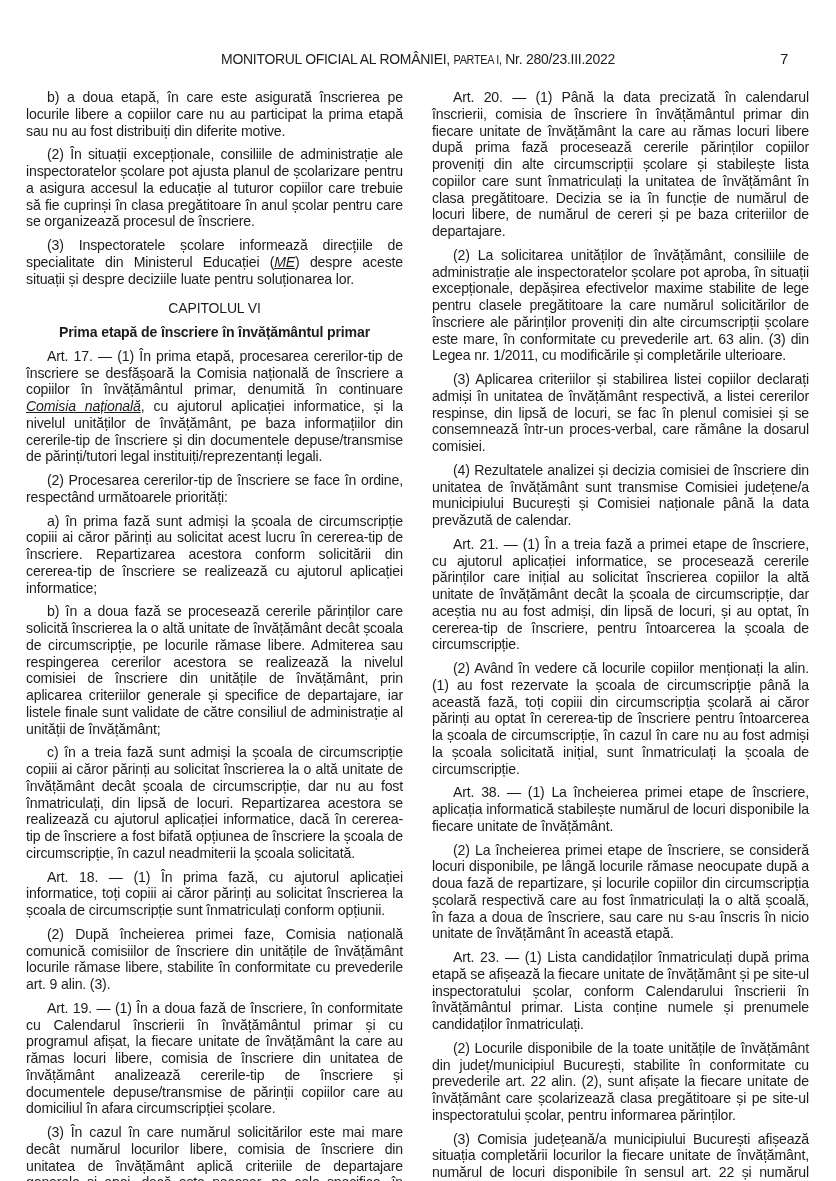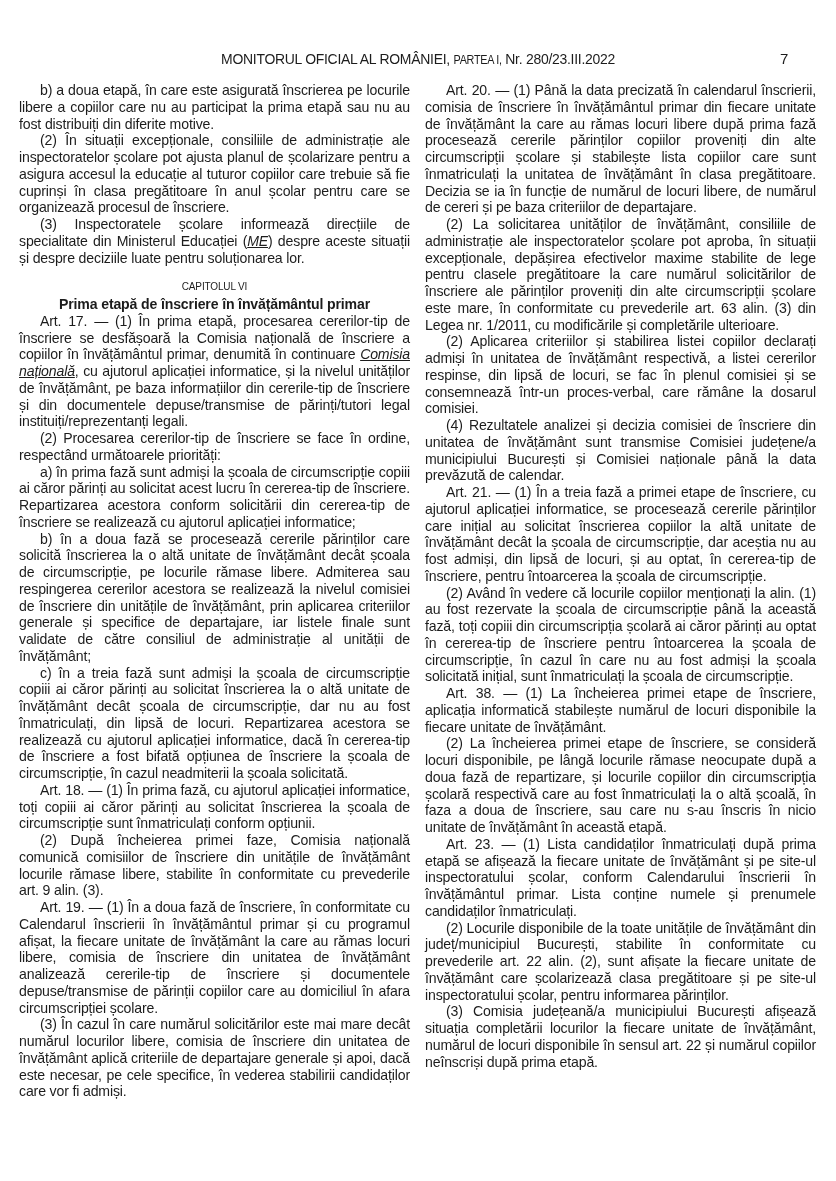--- a/index.html
+++ b/index.html
@@ -19,23 +19,23 @@
   .header .pageno {
     position: absolute; left: 780px; top: 0; font-size: 15px;
   }
   .col {
     position: absolute; top: 82px; width: 391px;
     font-size: 14.1px; line-height: 16.75px; text-align: justify;
     letter-spacing: -0.15px;
   }
   .col.left { left: 19px; }
   .col.right { left: 425px; }
-  .col p { margin: 0; text-indent: 21px; }
+  .col p { margin: 7px; text-indent: 21px; }
   .col p.center { text-align: center; text-indent: 0; }
-  .col p.chapter { font-size: 10px; margin-top: 13px; }
+  .col p.chapter { font-size: 14px; margin-top: 13px; }
   .col p.chapter-title { font-weight: bold; }
   em { font-style: italic; text-decoration: underline; }
 </style>
 </head>
 <body>
 
 <div class="header">
   <div class="title">
     <span>MONITORUL OFICIAL AL ROMÂNIEI,</span>
     <span class="small">PARTEA I,</span>
@@ -57,21 +57,21 @@
   <p>c) în a treia fază sunt admiși la școala de circumscripție copiii ai căror părinți au solicitat înscrierea la o altă unitate de învățământ decât școala de circumscripție, dar nu au fost înmatriculați, din lipsă de locuri. Repartizarea acestora se realizează cu ajutorul aplicației informatice, dacă în cererea-tip de înscriere a fost bifată opțiunea de înscriere la școala de circumscripție, în cazul neadmiterii la școala solicitată.</p>
   <p>Art. 18. — (1) În prima fază, cu ajutorul aplicației informatice, toți copiii ai căror părinți au solicitat înscrierea la școala de circumscripție sunt înmatriculați conform opțiunii.</p>
   <p>(2) După încheierea primei faze, Comisia națională comunică comisiilor de înscriere din unitățile de învățământ locurile rămase libere, stabilite în conformitate cu prevederile art. 9 alin. (3).</p>
   <p>Art. 19. — (1) În a doua fază de înscriere, în conformitate cu Calendarul înscrierii în învățământul primar și cu programul afișat, la fiecare unitate de învățământ la care au rămas locuri libere, comisia de înscriere din unitatea de învățământ analizează cererile-tip de înscriere și documentele depuse/transmise de părinții copiilor care au domiciliul în afara circumscripției școlare.</p>
   <p>(3) În cazul în care numărul solicitărilor este mai mare decât numărul locurilor libere, comisia de înscriere din unitatea de învățământ aplică criteriile de departajare generale și apoi, dacă este necesar, pe cele specifice, în vederea stabilirii candidaților care vor fi admiși.</p>
 </div>
 
 <div class="col right">
   <p>Art. 20. — (1) Până la data precizată în calendarul înscrierii, comisia de înscriere în învățământul primar din fiecare unitate de învățământ la care au rămas locuri libere după prima fază procesează cererile părinților copiilor proveniți din alte circumscripții școlare și stabilește lista copiilor care sunt înmatriculați la unitatea de învățământ în clasa pregătitoare. Decizia se ia în funcție de numărul de locuri libere, de numărul de cereri și pe baza criteriilor de departajare.</p>
   <p>(2) La solicitarea unităților de învățământ, consiliile de administrație ale inspectoratelor școlare pot aproba, în situații excepționale, depășirea efectivelor maxime stabilite de lege pentru clasele pregătitoare la care numărul solicitărilor de înscriere ale părinților proveniți din alte circumscripții școlare este mare, în conformitate cu prevederile art. 63 alin. (3) din Legea nr. 1/2011, cu modificările și completările ulterioare.</p>
-  <p>(2) Aplicarea criteriilor și stabilirea listei copiilor declarați admiși în unitatea de învățământ respectivă, a listei cererilor respinse, din lipsă de locuri, se fac în plenul comisiei și se consemnează într-un proces-verbal, care rămâne la dosarul comisiei.</p>
+  <p>(3) Aplicarea criteriilor și stabilirea listei copiilor declarați admiși în unitatea de învățământ respectivă, a listei cererilor respinse, din lipsă de locuri, se fac în plenul comisiei și se consemnează într-un proces-verbal, care rămâne la dosarul comisiei.</p>
   <p>(4) Rezultatele analizei și decizia comisiei de înscriere din unitatea de învățământ sunt transmise Comisiei județene/a municipiului București și Comisiei naționale până la data prevăzută de calendar.</p>
   <p>Art. 21. — (1) În a treia fază a primei etape de înscriere, cu ajutorul aplicației informatice, se procesează cererile părinților care inițial au solicitat înscrierea copiilor la altă unitate de învățământ decât la școala de circumscripție, dar aceștia nu au fost admiși, din lipsă de locuri, și au optat, în cererea-tip de înscriere, pentru întoarcerea la școala de circumscripție.</p>
   <p>(2) Având în vedere că locurile copiilor menționați la alin. (1) au fost rezervate la școala de circumscripție până la această fază, toți copiii din circumscripția școlară ai căror părinți au optat în cererea-tip de înscriere pentru întoarcerea la școala de circumscripție, în cazul în care nu au fost admiși la școala solicitată inițial, sunt înmatriculați la școala de circumscripție.</p>
   <p>Art. 38. — (1) La încheierea primei etape de înscriere, aplicația informatică stabilește numărul de locuri disponibile la fiecare unitate de învățământ.</p>
   <p>(2) La încheierea primei etape de înscriere, se consideră locuri disponibile, pe lângă locurile rămase neocupate după a doua fază de repartizare, și locurile copiilor din circumscripția școlară respectivă care au fost înmatriculați la o altă școală, în faza a doua de înscriere, sau care nu s-au înscris în nicio unitate de învățământ în această etapă.</p>
   <p>Art. 23. — (1) Lista candidaților înmatriculați după prima etapă se afișează la fiecare unitate de învățământ și pe site-ul inspectoratului școlar, conform Calendarului înscrierii în învățământul primar. Lista conține numele și prenumele candidaților înmatriculați.</p>
   <p>(2) Locurile disponibile de la toate unitățile de învățământ din județ/municipiul București, stabilite în conformitate cu prevederile art. 22 alin. (2), sunt afișate la fiecare unitate de învățământ care școlarizează clasa pregătitoare și pe site-ul inspectoratului școlar, pentru informarea părinților.</p>
   <p>(3) Comisia județeană/a municipiului București afișează situația completării locurilor la fiecare unitate de învățământ, numărul de locuri disponibile în sensul art. 22 și numărul copiilor neînscriși după prima etapă.</p>
 </div>
 

